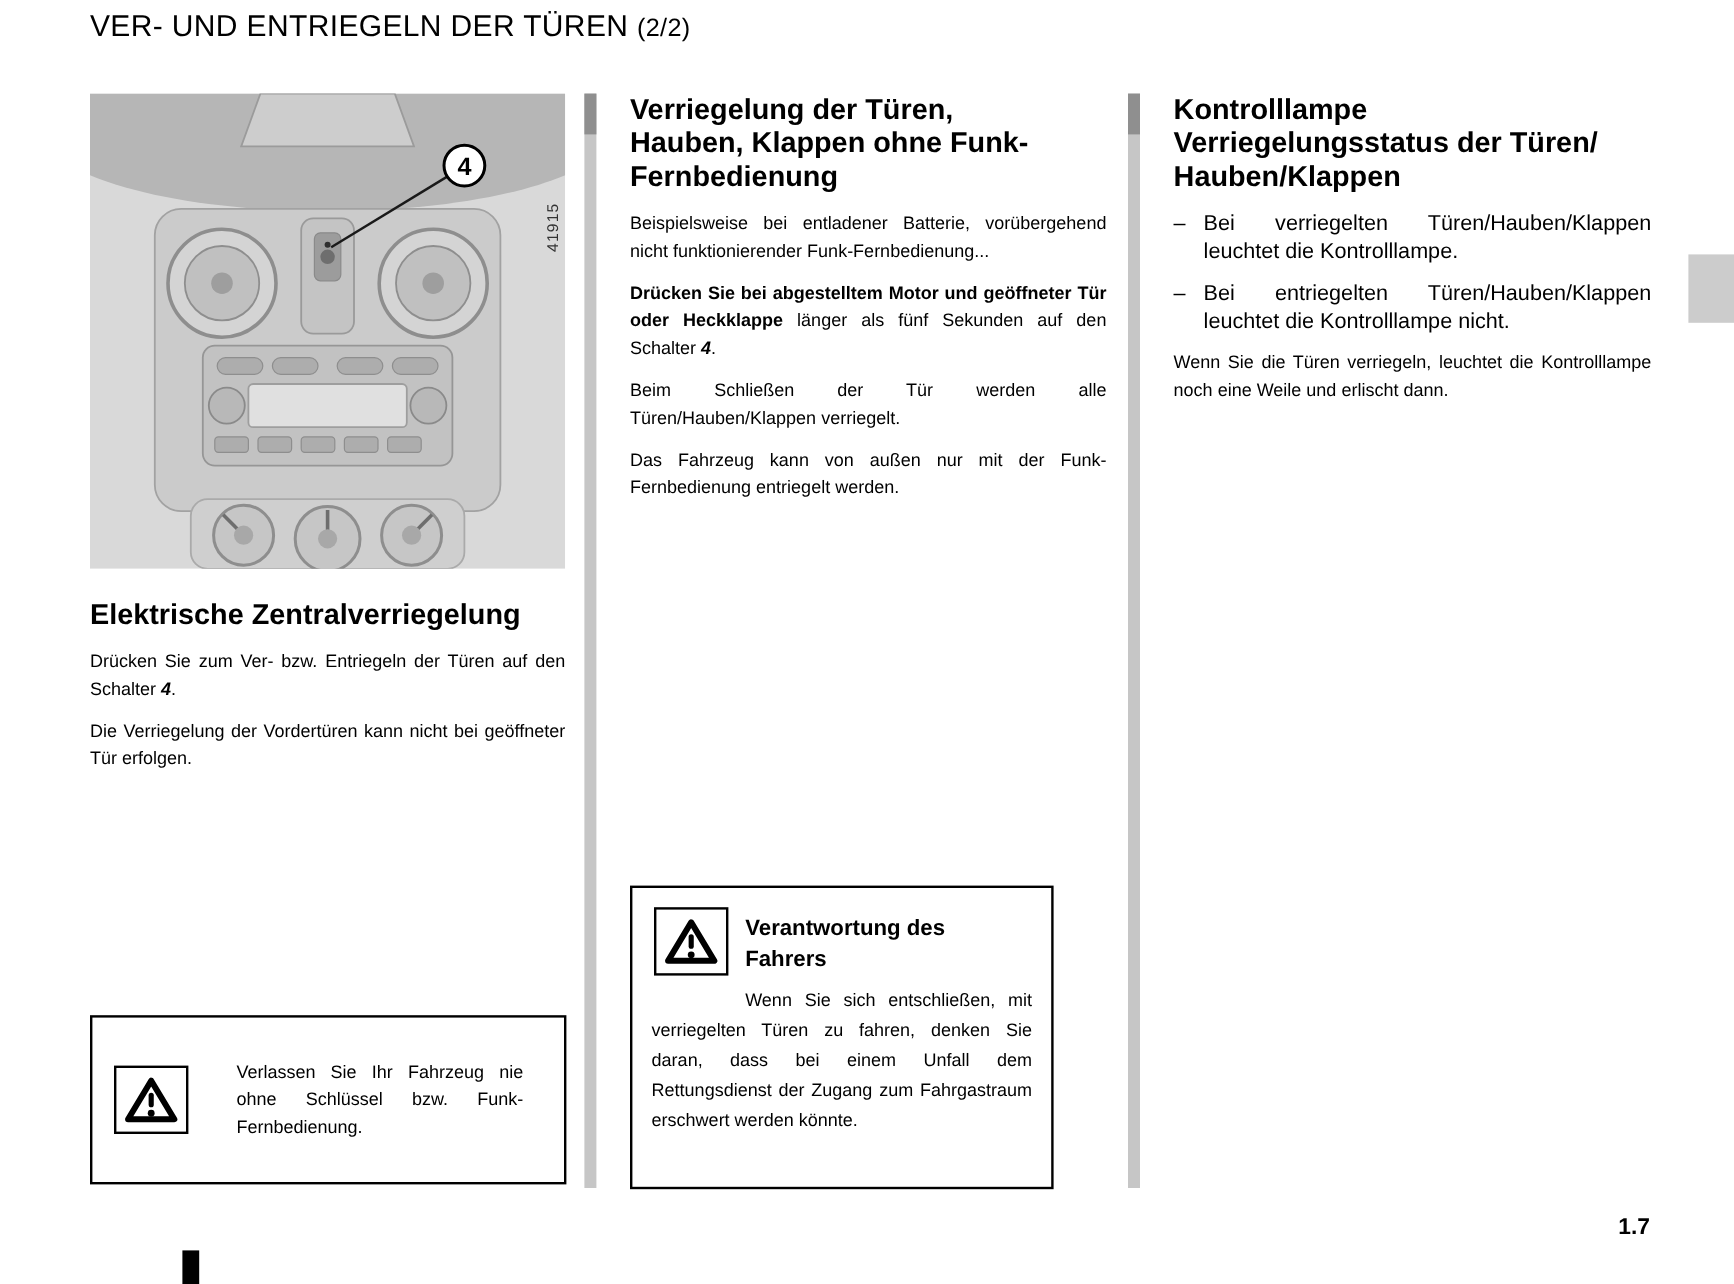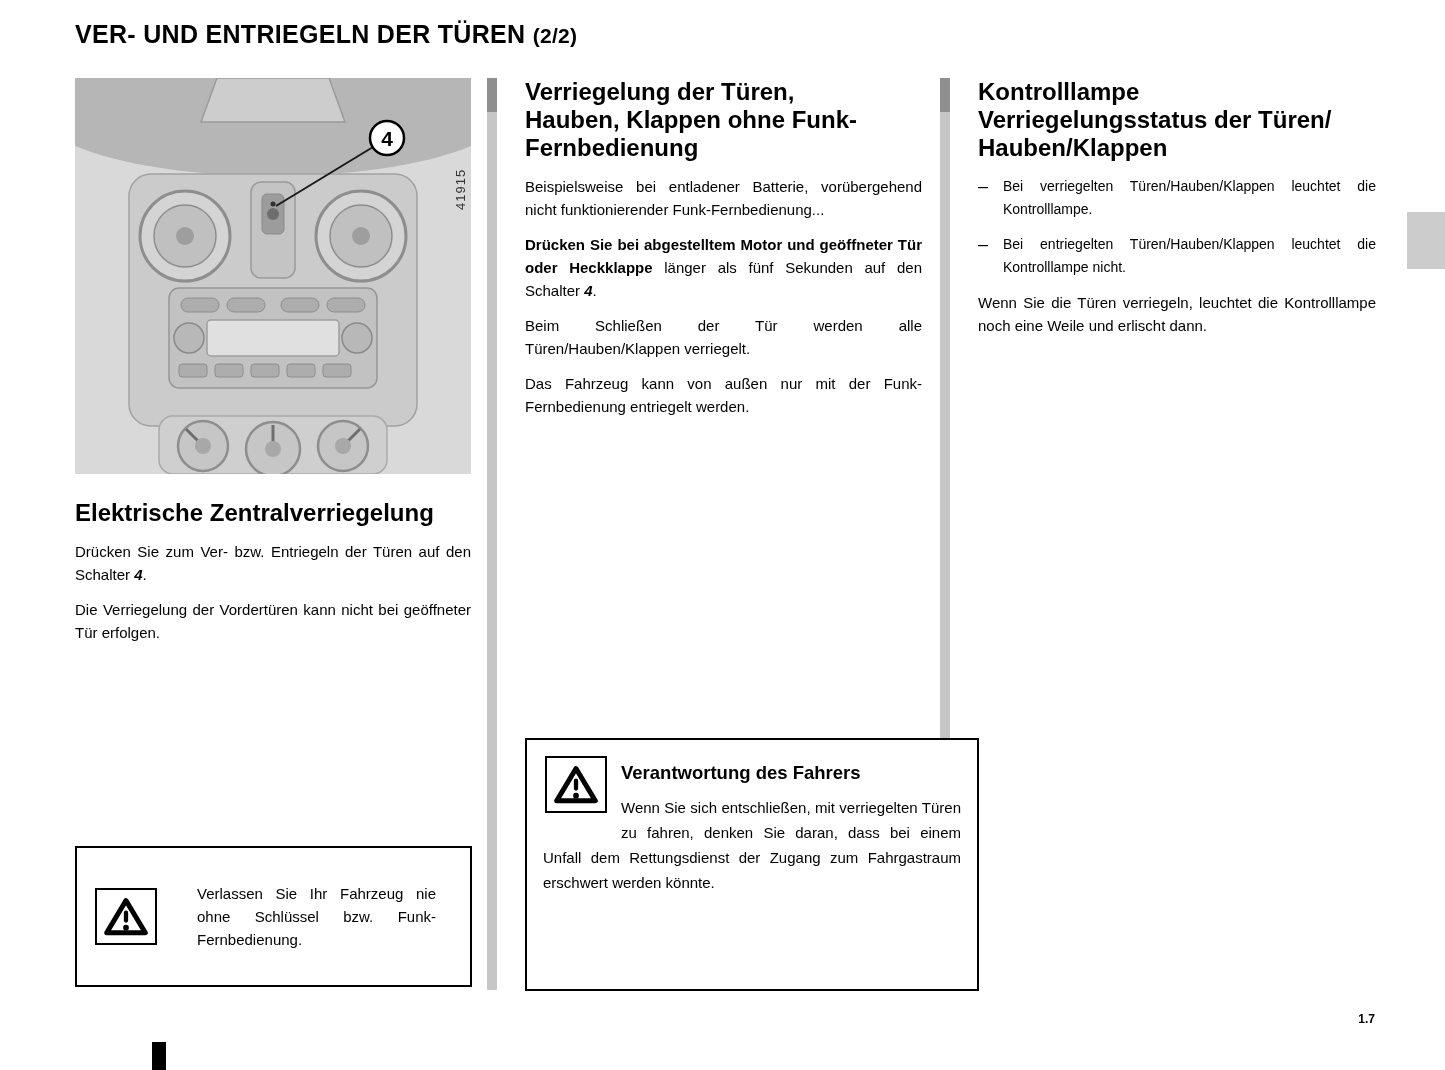--- a/index.html
+++ b/index.html
@@ -6,22 +6,22 @@
   html,body { background:#ffffff; }
   body {
     position:relative;
     width:1445px; height:1070px;
     overflow:hidden;
     font-family:"Liberation Sans", sans-serif;
     color:#000;
   }
 
   .page-title {
-    position:absolute; left:75px; top:20px;
-    font-size:25px; font-weight:bold; letter-spacing:.3px;
+    position:absolute; left:75px; top:8px;
+    font-size:25px; font-weight:normal; letter-spacing:.3px;
     white-space:nowrap;
     text-align:right;
   }
   .page-title .suffix { font-size:21px; }
 
   .col { position:absolute; top:78px; }
   #col-left  { left:75px;  width:396px; }
   #col-mid   { left:525px; width:397px; }
   #col-right { left:978px; width:398px; }
 
@@ -33,53 +33,53 @@
 
   p.body {
     font-size:15px; line-height:23px;
     text-align:justify; margin-bottom:12px;
   }
   .b   { font-weight:bold; }
   .num { font-weight:bold; font-style:italic; }
 
   .bullet { display:flex; gap:10px; margin-bottom:12px; }
   .bullet .dash { flex:0 0 15px; font-size:18px; line-height:23px; }
-  .bullet .btxt { flex:1; font-size:14px; line-height:23px; text-align:justify; }
+  .bullet .btxt { flex:1; font-size:18px; line-height:23px; text-align:justify; }
 
   .figure { width:396px; height:396px; }
   .figure svg { display:block; width:396px; height:396px; }
   .figure text { font-family:"Liberation Sans", sans-serif; }
 
   .divider { position:absolute; top:78px; width:10px; height:912px; background:#c6c6c6; }
   .divider::before {
     content:""; position:absolute; left:0; top:0; width:10px; height:34px; background:#8f8f8f;
   }
   #divider-1 { left:487px; }
   #divider-2 { left:940px; }
 
   .warning-box { position:absolute; border:2px solid #000; background:#fff; }
   #warn-left { left:75px;  top:846px; width:397px; height:141px;
                display:flex; align-items:center; gap:24px; padding:16px 18px; }
   #warn-left p.body { flex:1; margin:16px; }
 
-  #warn-mid  { left:525px; top:738px; width:454px; height:253px; padding:14px 16px; }
+  #warn-mid  { left:525px; top:738px; width:353px; height:253px; padding:14px 16px; }
   #warn-mid .warn-icon-frame { float:left; margin:2px 14px 16px 2px; }
   .warn-title { font-size:18.5px; font-weight:bold; line-height:26px; margin:6px 0 9px; }
   #warn-mid p.body { line-height:25px; margin:0; }
 
   .warn-icon-frame {
     width:62px; height:57px; border:2px solid #000;
     display:flex; align-items:center; justify-content:center;
     background:#fff; flex:0 0 auto;
   }
 
   .edge-tab  { position:absolute; right:0; top:212px; width:38px; height:57px; background:#cccccc; }
   .print-mark{ position:absolute; left:152px; top:1042px; width:14px; height:28px; background:#000; }
 
-  .page-number { position:absolute; right:70px; top:1012px; font-size:12px; font-weight:bold; }
+  .page-number { position:absolute; right:70px; top:1012px; font-size:19px; font-weight:bold; }
 </style>
 </head>
 <body>
 
 <div class="page-title">
   <span>VER- UND ENTRIEGELN DER TÜREN</span>
   <span class="suffix">(2/2)</span>
 </div>
 
 <div class="divider" id="divider-1"></div>

